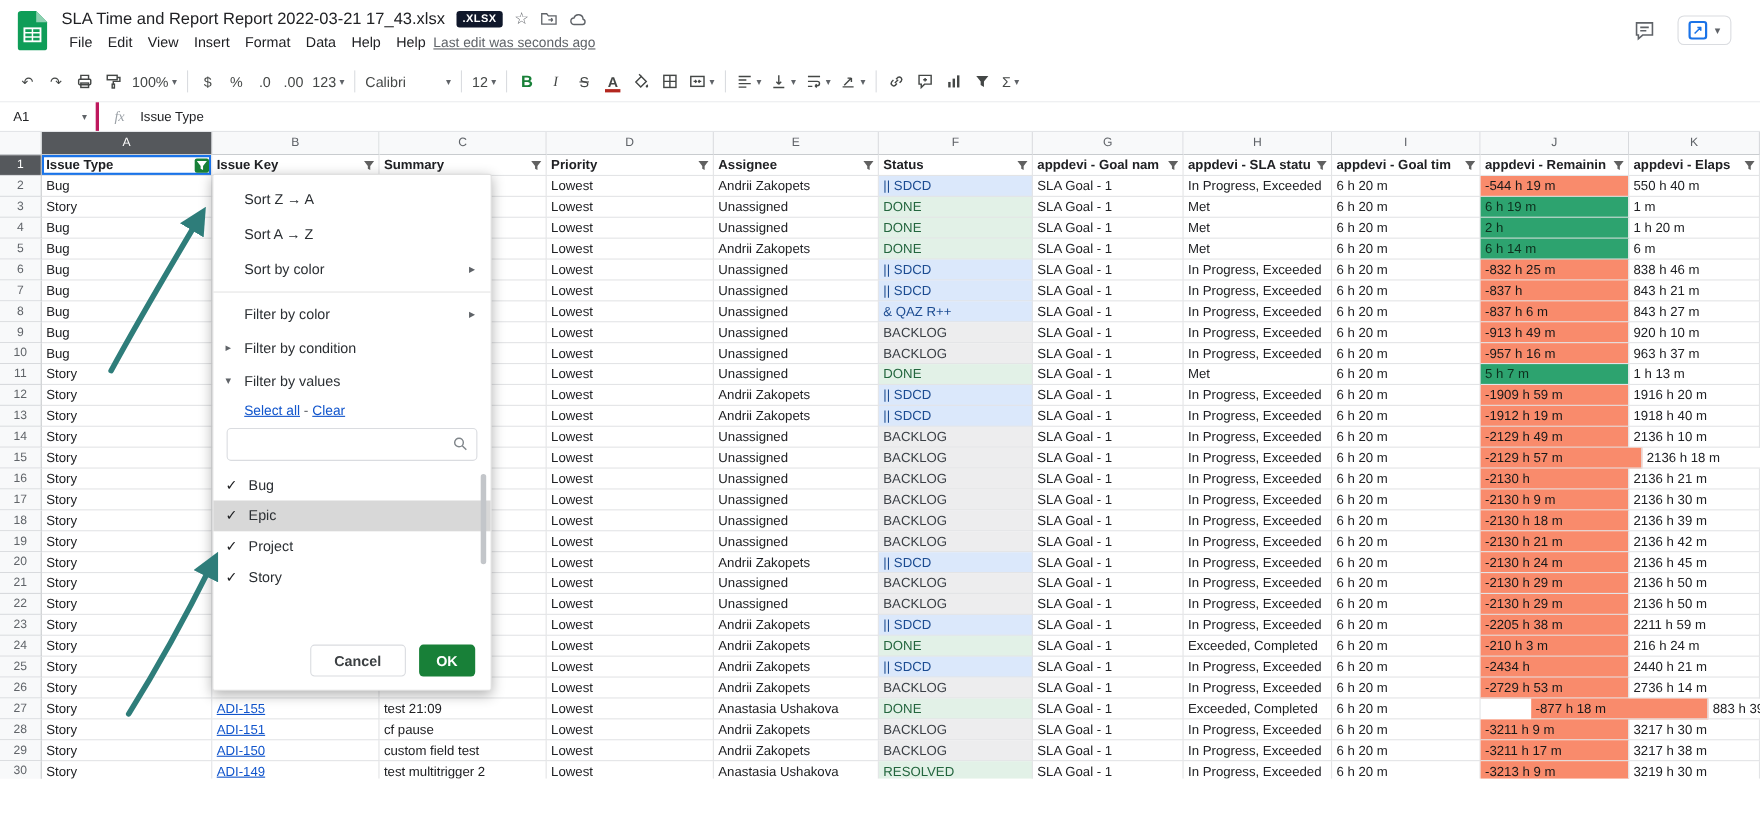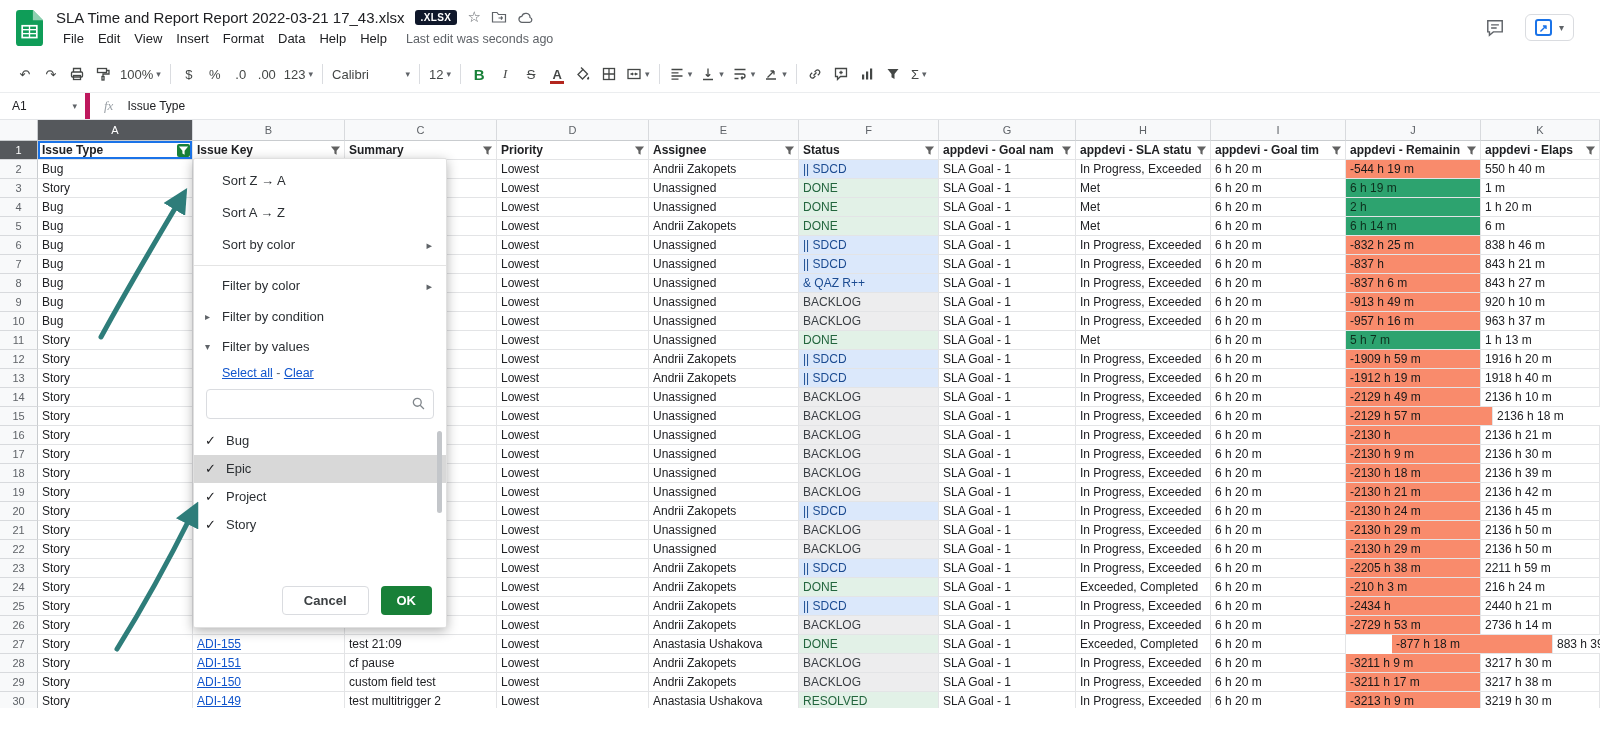--- a/index.html
+++ b/index.html
@@ -10,21 +10,21 @@
   
   .titlebar { display:flex; align-items:flex-start; height:56px; padding:8px 14px 0 14px; }
   .logo { width:27px; height:36px; margin:2px 13px 0 2px; flex:none; }
   .title-block { display:flex; flex-direction:column; }
   .title-row { display:flex; align-items:center; gap:10px; font-size:15px; }
   .xlsx-badge { background:#0f172a; color:#fff; font-size:10px; font-weight:bold;
     padding:2px 6px; border-radius:3px; letter-spacing:.4px; }
   .tb-ic { color:#5f6368; font-size:15px; display:flex; align-items:center; }
   .menu-row { display:flex; align-items:center; margin-top:3px; font-size:13px; }
   .menu-item { padding:2px 7px; cursor:pointer; border-radius:3px; }
-  .last-edit { color:#5f6368; margin-left:12px; font-size:12.5px; }
+  .last-edit { color:#5f6368; text-decoration:underline; font-size:12.5px; }
   .titlebar-right { margin-left:auto; display:flex; align-items:center; gap:20px; margin-top:6px; padding-right:12px; }
   .share-btn { display:flex; align-items:center; gap:7px; background:#fff; border:1px solid #dadce0;
     border-radius:6px; padding:4px 9px; cursor:pointer; }
   .share-ico { display:inline-block; width:17px; height:17px; line-height:14px; text-align:center;
     border:2px solid #1a73e8; border-radius:3px; color:#1a73e8; font-size:11px; font-weight:bold; }
   .mini-caret { color:#5f6368; font-size:10px; }
 
   
   .toolbar { display:flex; align-items:center; height:37px; padding:0 12px;
     border-bottom:1px solid #ebedef; }
@@ -35,21 +35,21 @@
   .caret { font-size:9px; color:#5f6368; }
   .bold-active { color:#188038; font-weight:bold; font-size:15px; }
   .it-i { font-style:italic; font-family:"Liberation Serif",serif; }
   .it-s { text-decoration:line-through; }
   .a-color { position:relative; font-weight:bold; }
   .a-color::after { content:""; position:absolute; left:6px; right:6px; bottom:3px; height:3px; background:#b3261e; }
 
   
   .formula-bar { display:flex; align-items:center; height:27px; border-bottom:1px solid #e3e5e8; font-size:12px; }
   .name-box { width:90px; height:100%; display:flex; align-items:center; justify-content:space-between;
-    padding:0 8px 0 12px; border-right:5px solid #be185d; cursor:pointer; }
+    padding:0 8px 0 12px; border-right:3px solid #be185d; cursor:pointer; }
   .fx { font-style:italic; font-family:"Liberation Serif",serif; color:#9aa0a6; font-size:13px; margin:0 14px; }
   .formula-value { font-size:12px; }
 
   
   .filter-info { height:32px; background:#323639; color:#fff; display:flex; align-items:center; font-size:13px; }
   .fi-name-label { font-weight:bold; margin-left:55px; margin-right:10px; }
   .fi-range-label { font-weight:bold; margin-left:152px; margin-right:10px; }
 
   
   .sheet { position:relative; height:588px; overflow:hidden; background:#fff; }

